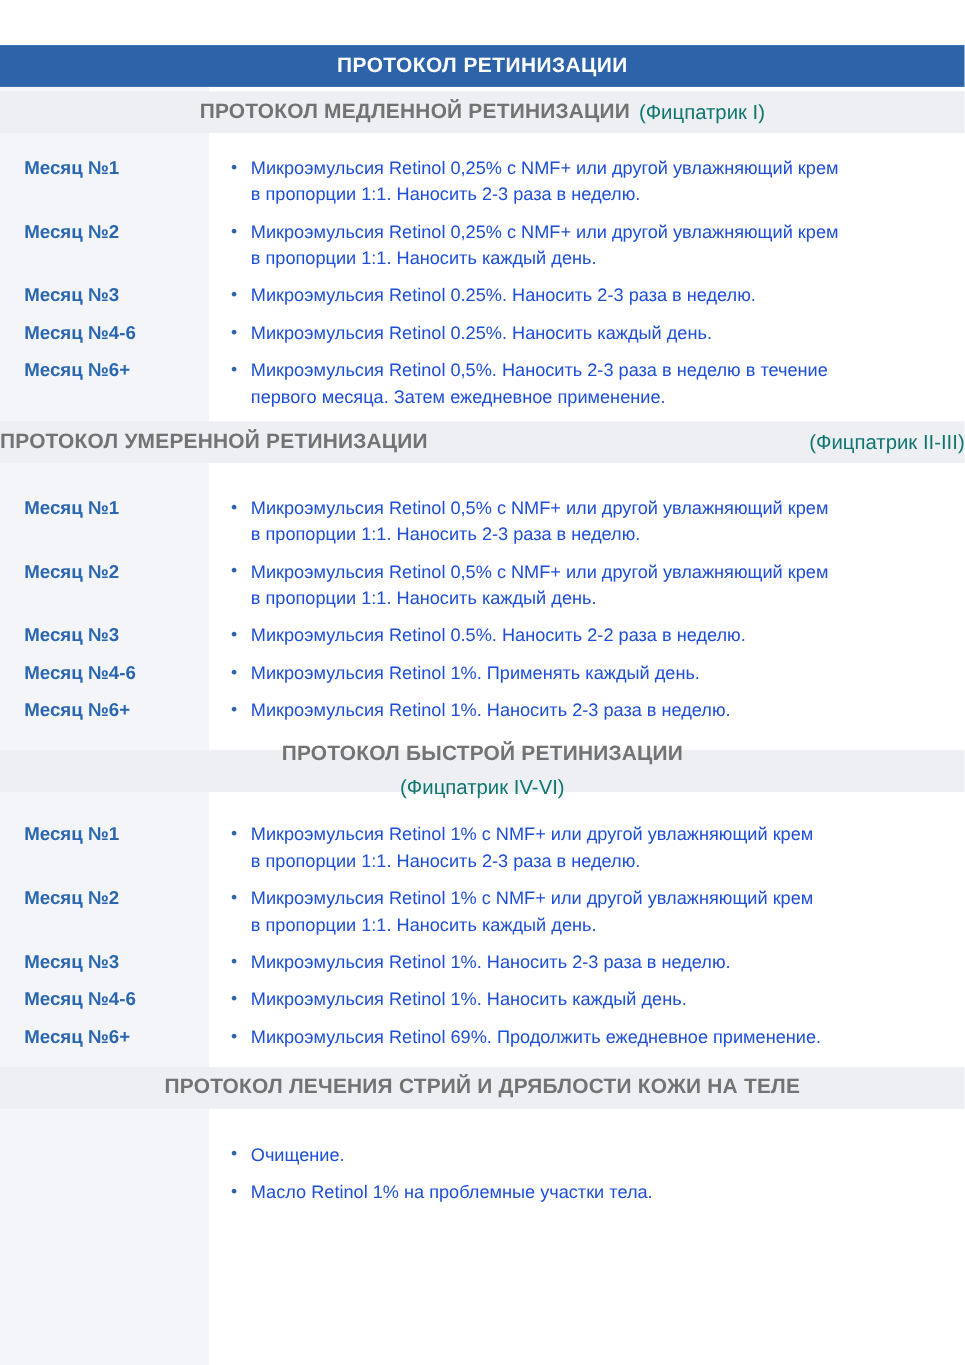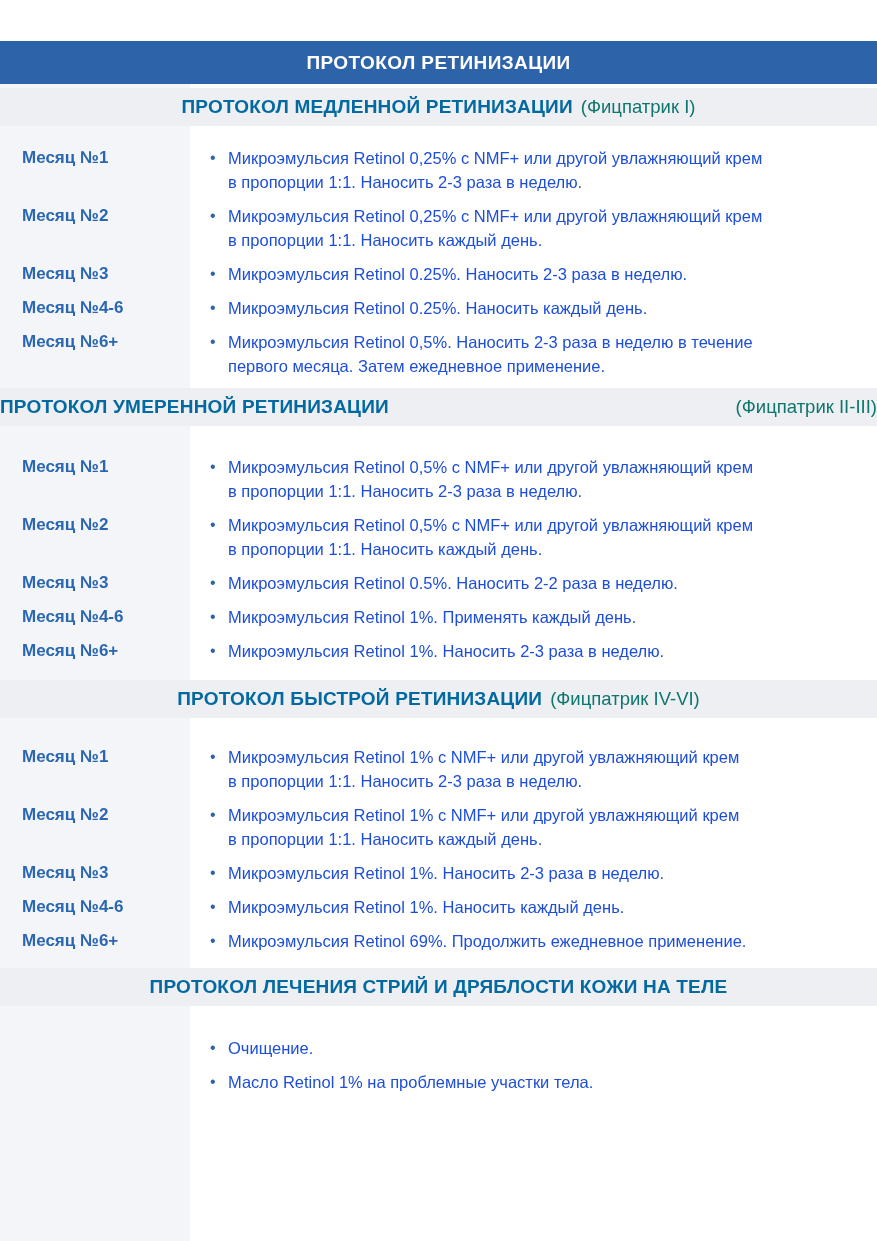--- a/index.html
+++ b/index.html
@@ -5,33 +5,33 @@
   * { margin:0; padding:0; box-sizing:border-box; }
   html,body { width:877px; height:1241px; background:#ffffff; overflow:hidden;
               font-family:"Liberation Sans", sans-serif; }
   .page { position:relative; width:877px; height:1241px; background:#ffffff; }
 
   .left-strip { position:absolute; left:0; top:10px; width:190px; height:1231px;
                 background:#f3f5f9; z-index:0; }
 
   .content { position:relative; z-index:1; }
 
-  .title-bar { margin-top:41px; height:43px; background:#2d63a8;
+  .title-bar { margin-top:41px; height:38px; background:#2d63a8;
                display:flex; align-items:center; justify-content:center; }
   .title-bar .t { color:#ffffff; font-size:19px; font-weight:bold; letter-spacing:0.4px; }
 
   .band { height:38px; background:#edeff3; display:flex; align-items:center;
           justify-content:center; gap:8px; }
-  .band-title { font-size:19px; font-weight:bold; color:#0369a1; letter-spacing:0.2px; }
+  .band-title { font-size:19px; font-weight:bold; color:#737373; letter-spacing:0.2px; }
   .band-note  { font-size:18.5px; font-weight:normal; color:#0f766e; }
   .band-note:empty { display:none; }
 
   .band-1 { margin-top:4px; }
   .band-2 { margin-top:5px;justify-content:space-between; }
-  .band-3 { margin-top:17px; }
+  .band-3 { margin-top:24px;flex-direction:column; }
   .band-4 { margin-top:15px; }
 
   .rows { }
   .rows-1 { padding-top:20px; }
   .rows-2 { padding-top:29px; }
   .rows-3 { padding-top:27px; }
   .rows-4 { padding-top:30px; }
 
   .row { display:flex; margin-bottom:10px; }
   .row-label { width:210px; padding-left:22px; flex:0 0 210px;

